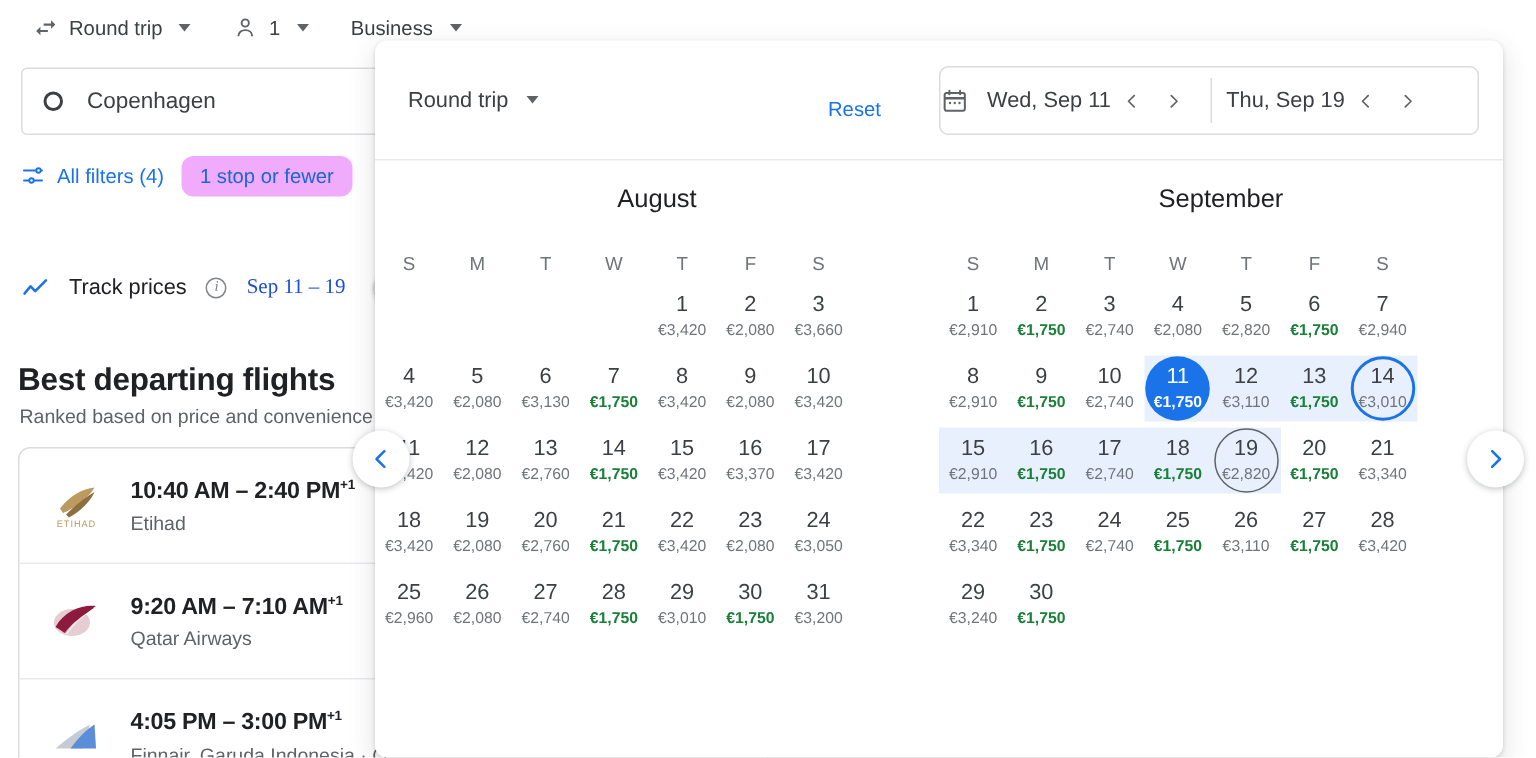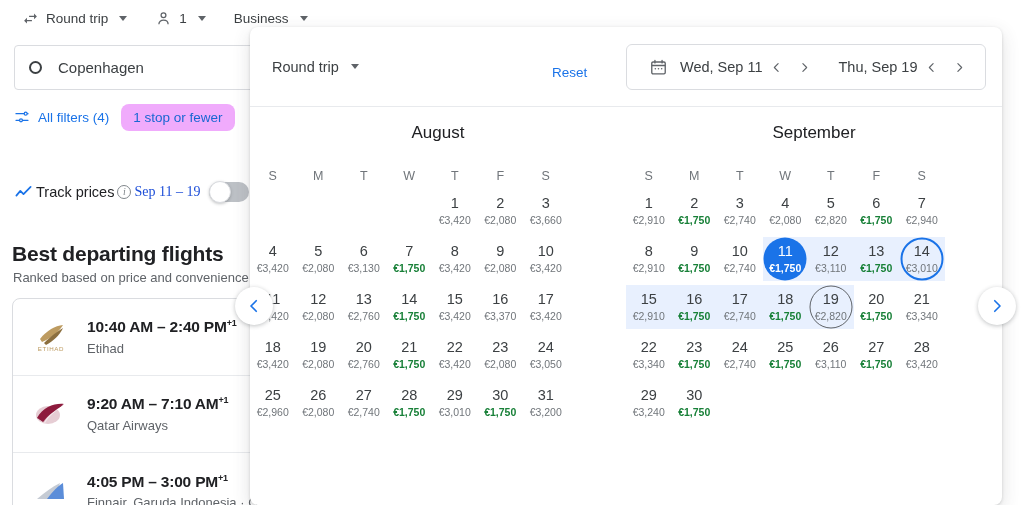--- a/index.html
+++ b/index.html
@@ -50,21 +50,21 @@
     display: flex; align-items: center; gap: 8px;
     color: #1a73e8; font-size: 13.5px; font-weight: 500; cursor: pointer;
   }
   .chip {
     background: #f0abfc; color: #1967d2; font-size: 13.5px; font-weight: 500;
     border-radius: 8px; padding: 6px 12px; white-space: nowrap;
   }
 
   .track-row {
     position: absolute; left: 14px; top: 177px; height: 30px;
-    display: flex; align-items: center; gap: 3px;
+    display: flex; align-items: center; gap: 13px;
   }
   .track-label { font-size: 14.5px; color: #202124; font-weight: 500; }
   .info-i {
     width: 14px; height: 14px; border-radius: 50%; border: 1.2px solid #80868b;
     color: #80868b; font-size: 10px; line-height: 12px; text-align: center;
     font-style: italic; font-family: "Liberation Serif", serif;
   }
   .track-dates { color: #1d4ed8; font-size: 14px; font-weight: 500; font-family: Liberation Serif, serif; }
   .toggle {
     width: 40px; height: 20px; border-radius: 10px; background: #bdc1c6;
@@ -129,21 +129,21 @@
     width: 0; height: 0; border-left: 4.5px solid transparent;
     border-right: 4.5px solid transparent; border-top: 5px solid #5f6368;
   }
   .reset-link {
     position: absolute; left: 302px; font-size: 13.5px;
     color: #1a73e8; font-weight: 500; cursor: pointer; margin-top: 12px;
   }
   .date-box {
     position: absolute; right: 16px; top: 17px; height: 46px; width: 360px;
     border: 1px solid #dadce0; border-radius: 6px;
-    display: flex; align-items: center; padding: 0 22px; gap: 0;
+    display: flex; align-items: center; padding: 0 0; gap: 0;
   }
   .cal-icon { margin-right: 12px; display: flex; }
   .date-seg { display: flex; align-items: center; gap: 0; }
   .date-text { font-size: 14.5px; color: #3c4043; white-space: nowrap; }
   .arrow-btn {
     width: 28px; height: 28px; display: flex; align-items: center;
     justify-content: center; cursor: pointer; border-radius: 50%;
   }
   .vdiv { width: 1px; height: 30px; background: #dadce0; margin: 0 10px; }
 

